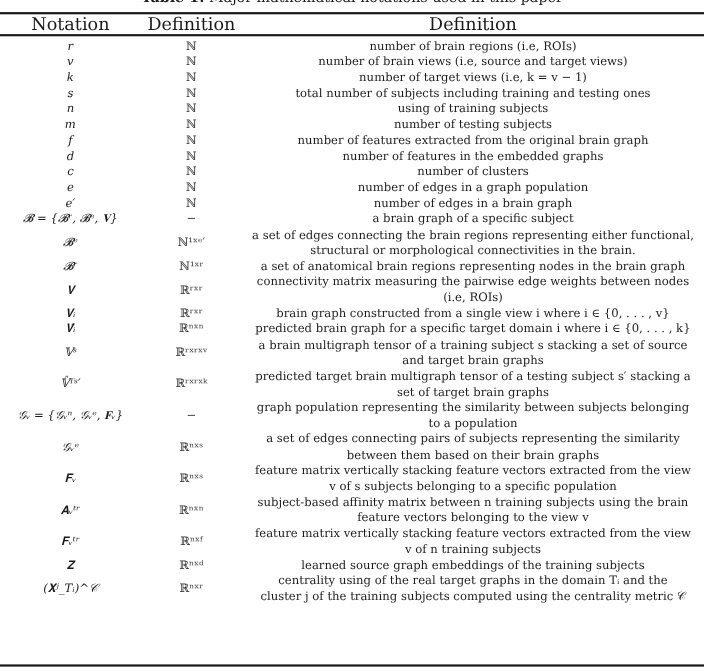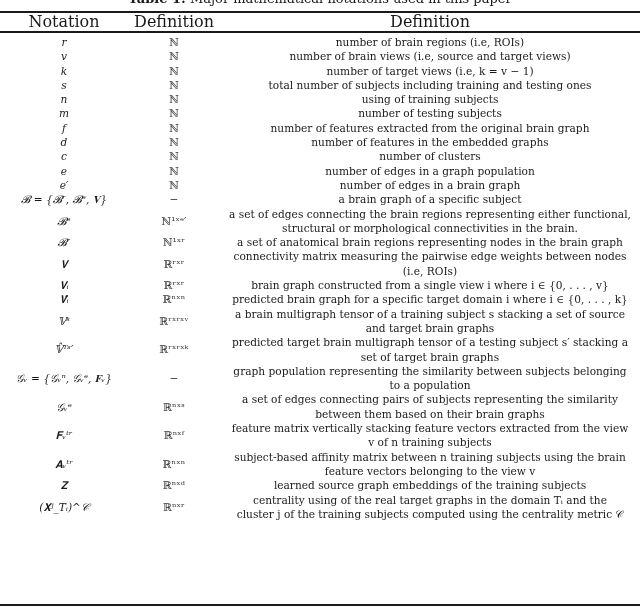--- a/index.html
+++ b/index.html
@@ -207,36 +207,44 @@
       </tr>
       <tr>
         <td class="notation">𝒢ᵥᵉ</td>
         <td class="dimension">ℝⁿˣˢ</td>
         <td class="definition">
           <span class="def-line">a set of edges connecting pairs of subjects representing the similarity</span>
           <span class="def-line">between them based on their brain graphs</span>
         </td>
       </tr>
       <tr>
+        <td class="notation">𝐅ᵥ</td>
+        <td class="dimension">ℝⁿˣˢ</td>
+        <td class="definition">
+          <span class="def-line">feature matrix vertically stacking feature vectors extracted from the view</span>
+          <span class="def-line">v of s subjects belonging to a specific population</span>
+        </td>
+      </tr>
+      <tr>
+        <td class="notation">𝐀ᵥᵗʳ</td>
+        <td class="dimension">ℝⁿˣⁿ</td>
+        <td class="definition">
+          <span class="def-line">subject-based affinity matrix between n training subjects using the brain</span>
+          <span class="def-line">feature vectors belonging to the view v</span>
+        </td>
+      </tr>
+      <tr>
         <td class="notation">𝐅ᵥᵗʳ</td>
         <td class="dimension">ℝⁿˣᶠ</td>
         <td class="definition">
           <span class="def-line">feature matrix vertically stacking feature vectors extracted from the view</span>
           <span class="def-line">v of n training subjects</span>
         </td>
       </tr>
       <tr>
-        <td class="notation">𝐀ᵥᵗʳ</td>
-        <td class="dimension">ℝⁿˣⁿ</td>
-        <td class="definition">
-          <span class="def-line">subject-based affinity matrix between n training subjects using the brain</span>
-          <span class="def-line">feature vectors belonging to the view v</span>
-        </td>
-      </tr>
-      <tr>
         <td class="notation">𝐙</td>
         <td class="dimension">ℝⁿˣᵈ</td>
         <td class="definition">
           <span class="def-line">learned source graph embeddings of the training subjects</span>
         </td>
       </tr>
       <tr>
         <td class="notation">(𝐗ʲ_Tᵢ)^𝒞</td>
         <td class="dimension">ℝⁿˣʳ</td>
         <td class="definition">

